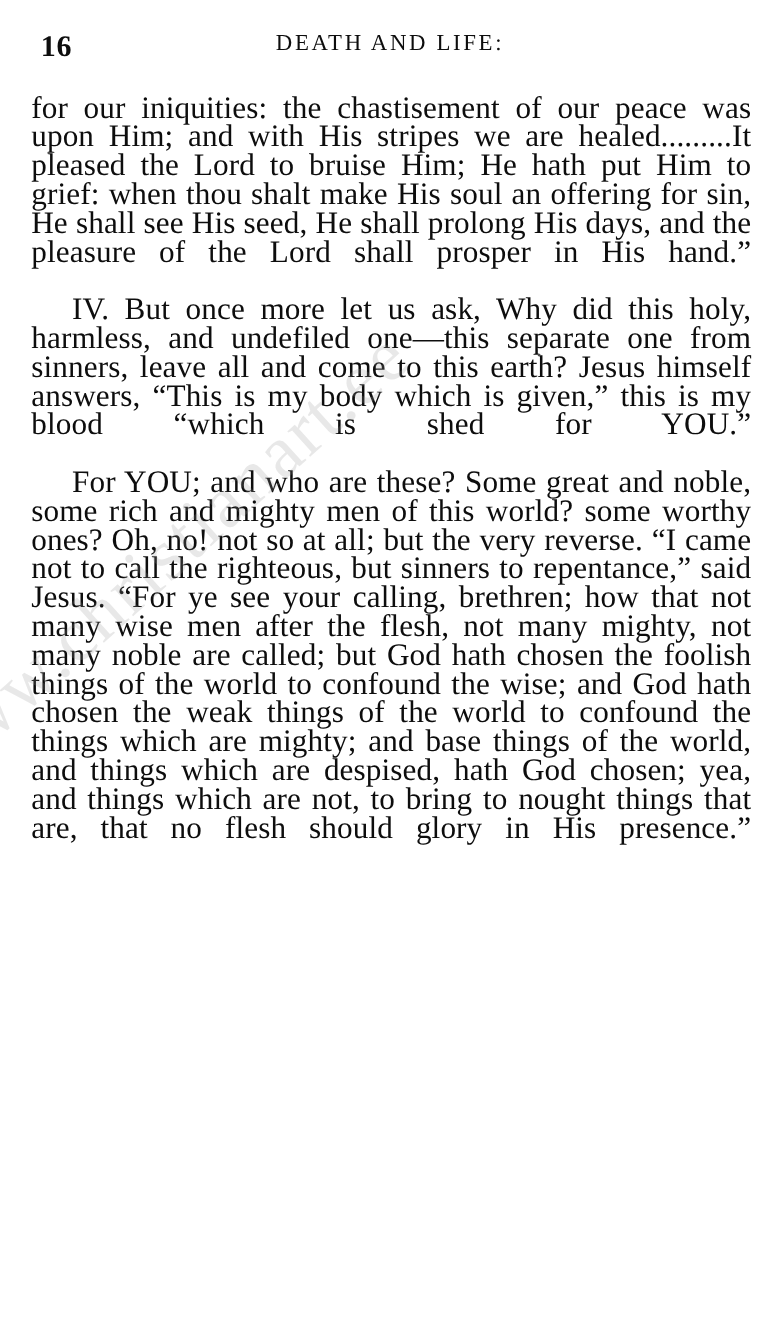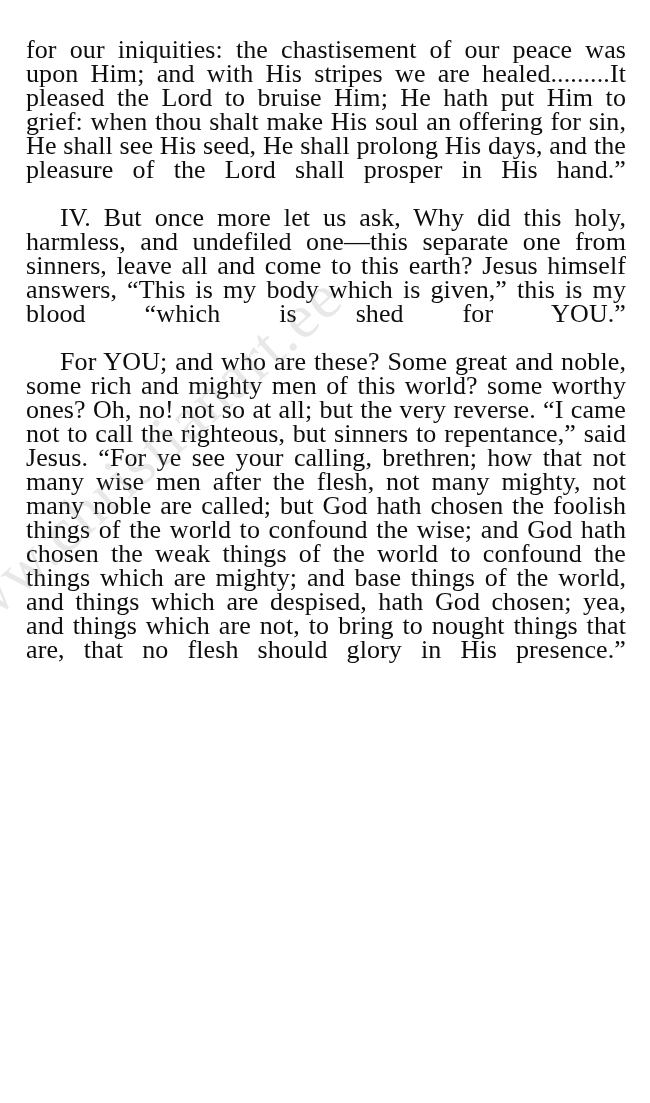--- a/index.html
+++ b/index.html
@@ -89,20 +89,24 @@
     letter-spacing: 2px;
     color: rgba(150, 150, 150, 0.22);
     white-space: nowrap;
   }
 </style>
 </head>
 <body>
 
 <div class="page">
 
+  <div class="header">
+    <div class="folio">16</div>
+    <div class="running-title">DEATH AND LIFE:</div>
+  </div>
 
   <div class="body-text">
     <p class="para">for our iniquities: the chastisement of our peace was upon Him; and with His stripes we are healed.........It pleased the Lord to bruise Him; He hath put Him to grief: when thou shalt make His soul an offering for sin, He shall see His seed, He shall prolong His days, and the pleasure of the Lord shall prosper in His hand.”</p>
     <p class="para indent">IV. But once more let us ask, Why did this holy, harmless, and undefiled one—this separate one from sinners, leave all and come to this earth? Jesus himself answers, “This is my body which is given,” this is my blood “which is shed for YOU.”</p>
     <p class="para indent">For YOU; and who are these?  Some great and noble, some rich and mighty men of this world? some worthy ones?  Oh, no! not so at all; but the very reverse.  “I came not to call the righteous, but sinners to repentance,” said Jesus. “For ye see your calling, brethren; how that not many wise men after the flesh, not many mighty, not many noble are called; but God hath chosen the foolish things of the world to confound the wise; and God hath chosen the weak things of the world to confound the things which are mighty; and base things of the world, and things which are despised, hath God chosen; yea, and things which are not, to bring to nought things that are, that no flesh should glory in His presence.”</p>
   </div>
 
   <div class="watermark">
     <span>www.christianart.ee</span>
   </div>

